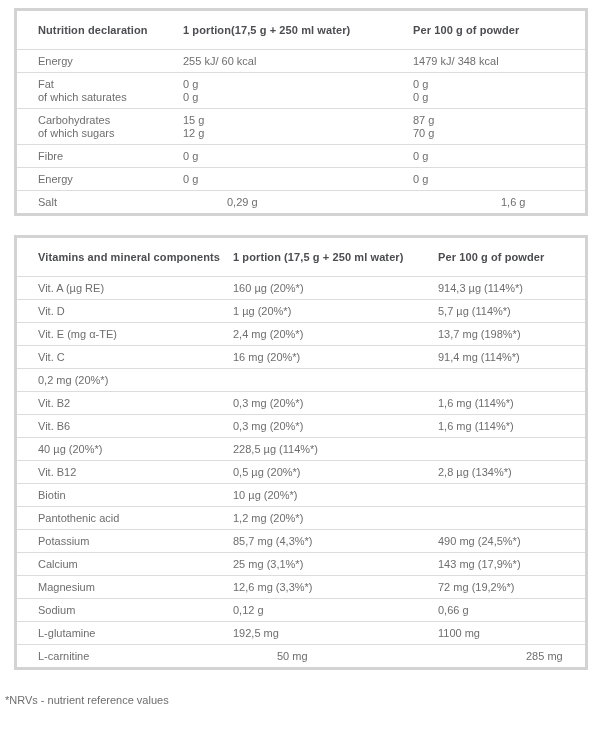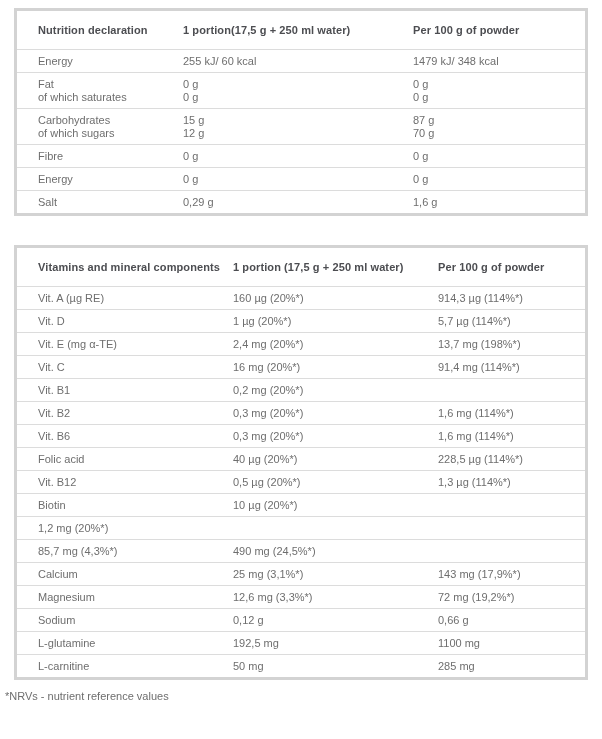--- a/index.html
+++ b/index.html
@@ -9,49 +9,49 @@
     font-family: "Liberation Sans", sans-serif;
     font-size: 11px;
     color: #6e6e6e;
     overflow: hidden;
   }
   .page { padding: 8px 14px 0 14px; }
   .card {
     border: 3px solid #d3d3d3;
     background: #ffffff;
   }
-  .card.first { margin-bottom: 29px; }
+  .card.first { margin-bottom: 19px; }
   .thead {
     display: grid;
     align-items: center;
     height: 39px;
     padding-left: 21px; padding-right: 8px;
     border-bottom: 1px solid #dcdcdc;
   }
   .t1 .thead, .t1 .tr { grid-template-columns: 145px 230px 1fr; }
   .t2 .thead, .t2 .tr { grid-template-columns: 195px 205px 1fr; }
   .th {
     font-weight: bold;
     color: #4c4d51;
     letter-spacing: 0.1px;
   }
   .tr {
     display: grid;
     padding-left: 21px; padding-right: 12px;
     border-bottom: 1px solid #dcdcdc;
   }
-  .tr:last-child { border-bottom: none; }
+  .tr:last-child { border-bottom: none; gap: 44px; }
   .td {
     padding: 5px 0 4px 0;
     line-height: 13px;
     white-space: pre-line;
     color: #6e6e6e;
   }
   .footnote {
-    margin: 10px 0 0 -9px;
+    margin: 24px 0 0 -9px;
     color: #6e6e6e;
     font-size: 11px;
   }
 </style>
 </head>
 <body>
 
 <div class="page">
 
   <section class="card first t1">
@@ -121,51 +121,51 @@
           <div class="td">Vit. E (mg α-TE)</div>
           <div class="td">2,4 mg (20%*)</div>
           <div class="td">13,7 mg (198%*)</div>
         </div>
         <div class="tr">
           <div class="td">Vit. C</div>
           <div class="td">16 mg (20%*)</div>
           <div class="td">91,4 mg (114%*)</div>
         </div>
         <div class="tr">
-          <div class="td">Vit. B1</div>
           <div class="td">0,2 mg (20%*)</div>
         </div>
         <div class="tr">
           <div class="td">Vit. B2</div>
           <div class="td">0,3 mg (20%*)</div>
           <div class="td">1,6 mg (114%*)</div>
         </div>
         <div class="tr">
           <div class="td">Vit. B6</div>
           <div class="td">0,3 mg (20%*)</div>
           <div class="td">1,6 mg (114%*)</div>
         </div>
         <div class="tr">
-          <div class="td">Folic acid</div>
           <div class="td">40 µg (20%*)</div>
           <div class="td">228,5 µg (114%*)</div>
         </div>
         <div class="tr">
           <div class="td">Vit. B12</div>
           <div class="td">0,5 µg (20%*)</div>
-          <div class="td">1,3 µg (114%*)</div>
+          <div class="td">2,8 µg (134%*)</div>
         </div>
         <div class="tr">
           <div class="td">Biotin</div>
           <div class="td">10 µg (20%*)</div>
         </div>
         <div class="tr">
+          <div class="td">Pantothenic acid</div>
           <div class="td">1,2 mg (20%*)</div>
         </div>
         <div class="tr">
+          <div class="td">Potassium</div>
           <div class="td">85,7 mg (4,3%*)</div>
           <div class="td">490 mg (24,5%*)</div>
         </div>
         <div class="tr">
           <div class="td">Calcium</div>
           <div class="td">25 mg (3,1%*)</div>
           <div class="td">143 mg (17,9%*)</div>
         </div>
         <div class="tr">
           <div class="td">Magnesium</div>

